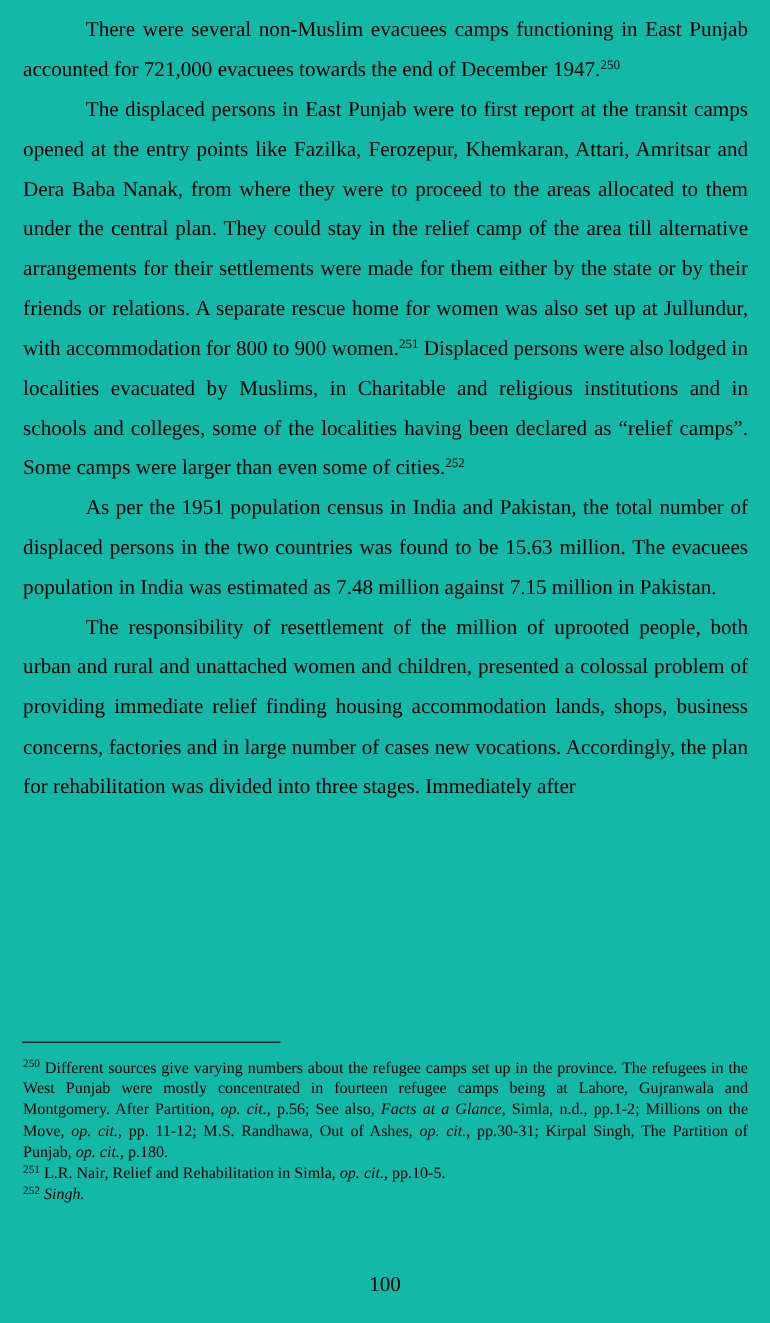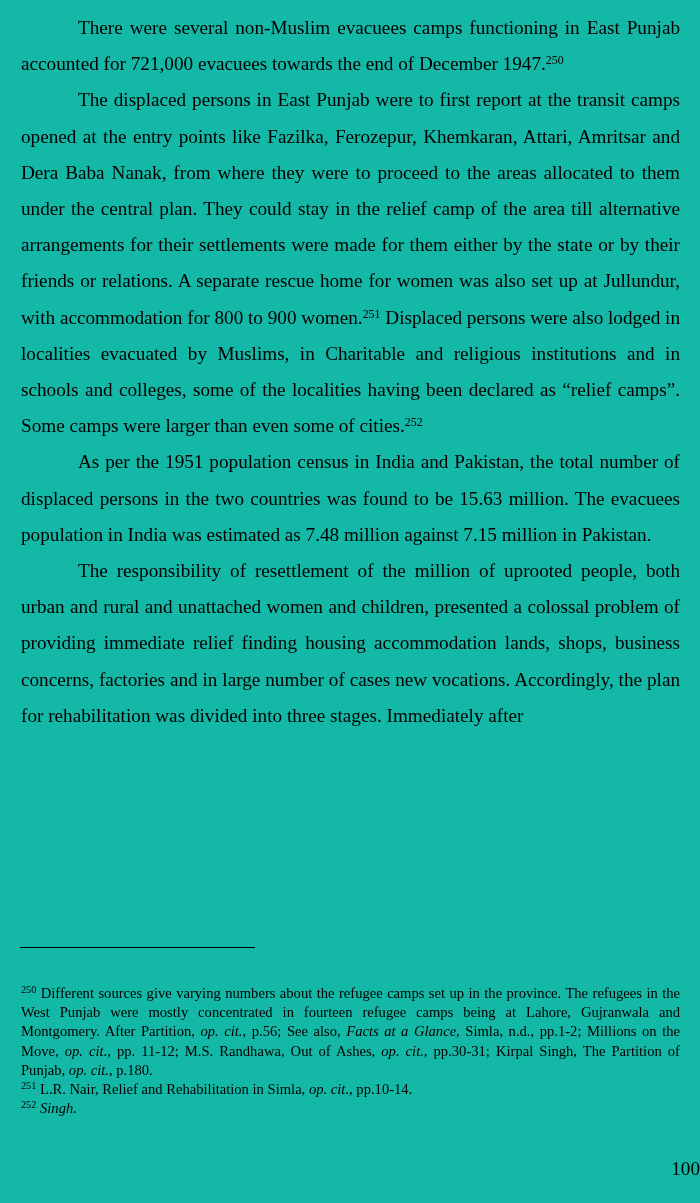--- a/index.html
+++ b/index.html
@@ -44,21 +44,21 @@
     position: absolute;
     left: 20px;
     top: 947px;
     width: 235px;
     height: 0;
     border-top: 1.6px solid #000000;
   }
   .footnotes {
     position: absolute;
     left: 21px;
-    top: 984px;
+    top: 962px;
     width: 659px;
   }
   .fn {
     font-size: 14.6px;
     line-height: 19.2px;
     text-align: justify;
     text-justify: inter-word;
     margin: 0;
     text-indent: 0;
   }
@@ -66,21 +66,21 @@
     font-size: 0.70em;
     vertical-align: 0.46em;
     line-height: 0;
   }
   .fn i, .para i { font-style: italic; }
   .folio {
     position: absolute;
     left: 0;
     top: 1157px;
     width: 700px;
-    text-align: right;
+    text-align: center;
     font-size: 19.2px;
     line-height: 24px;
   }
 </style>
 </head>
 <body>
 
 <div class="page">
 
   <div class="body-block">
@@ -94,21 +94,21 @@
     <p class="para"><span>The responsibility of resettlement of the million of uprooted people, both urban and rural and unattached women and children, presented a colossal problem of providing immediate relief finding housing accommodation lands, shops, business concerns, factories and in large number of cases new vocations. Accordingly, the plan for rehabilitation was divided into three stages. Immediately after</span></p>
 
   </div>
 
   <div class="fn-sep"></div>
 
   <div class="footnotes">
 
     <p class="fn"><sup>250</sup><span> Different sources give varying numbers about the refugee camps set up in the province. The refugees in the West Punjab were mostly concentrated in fourteen refugee camps being at Lahore, Gujranwala and Montgomery. After Partition, </span><i>op. cit.</i><span>, p.56; See also, </span><i>Facts at a Glance,</i><span> Simla, n.d., pp.1-2; Millions on the Move, </span><i>op. cit.</i><span>, pp. 11-12; M.S. Randhawa, Out of Ashes, </span><i>op. cit.</i><span>, pp.30-31; Kirpal Singh, The Partition of Punjab, </span><i>op. cit.</i><span>, p.180.</span></p>
 
-    <p class="fn"><sup>251</sup><span> L.R. Nair, Relief and Rehabilitation in Simla, </span><i>op. cit.</i><span>, pp.10-14.</span></p>
+    <p class="fn"><sup>251</sup><span> L.R. Nair, Relief and Rehabilitation in Simla, </span><i>op. cit.</i><span>, pp.10-5.</span></p>
 
     <p class="fn"><sup>252</sup><span> </span><i>Singh.</i><span></span></p>
 
   </div>
 
   <div class="folio">100</div>
 
 </div>
 
 </body></html>

